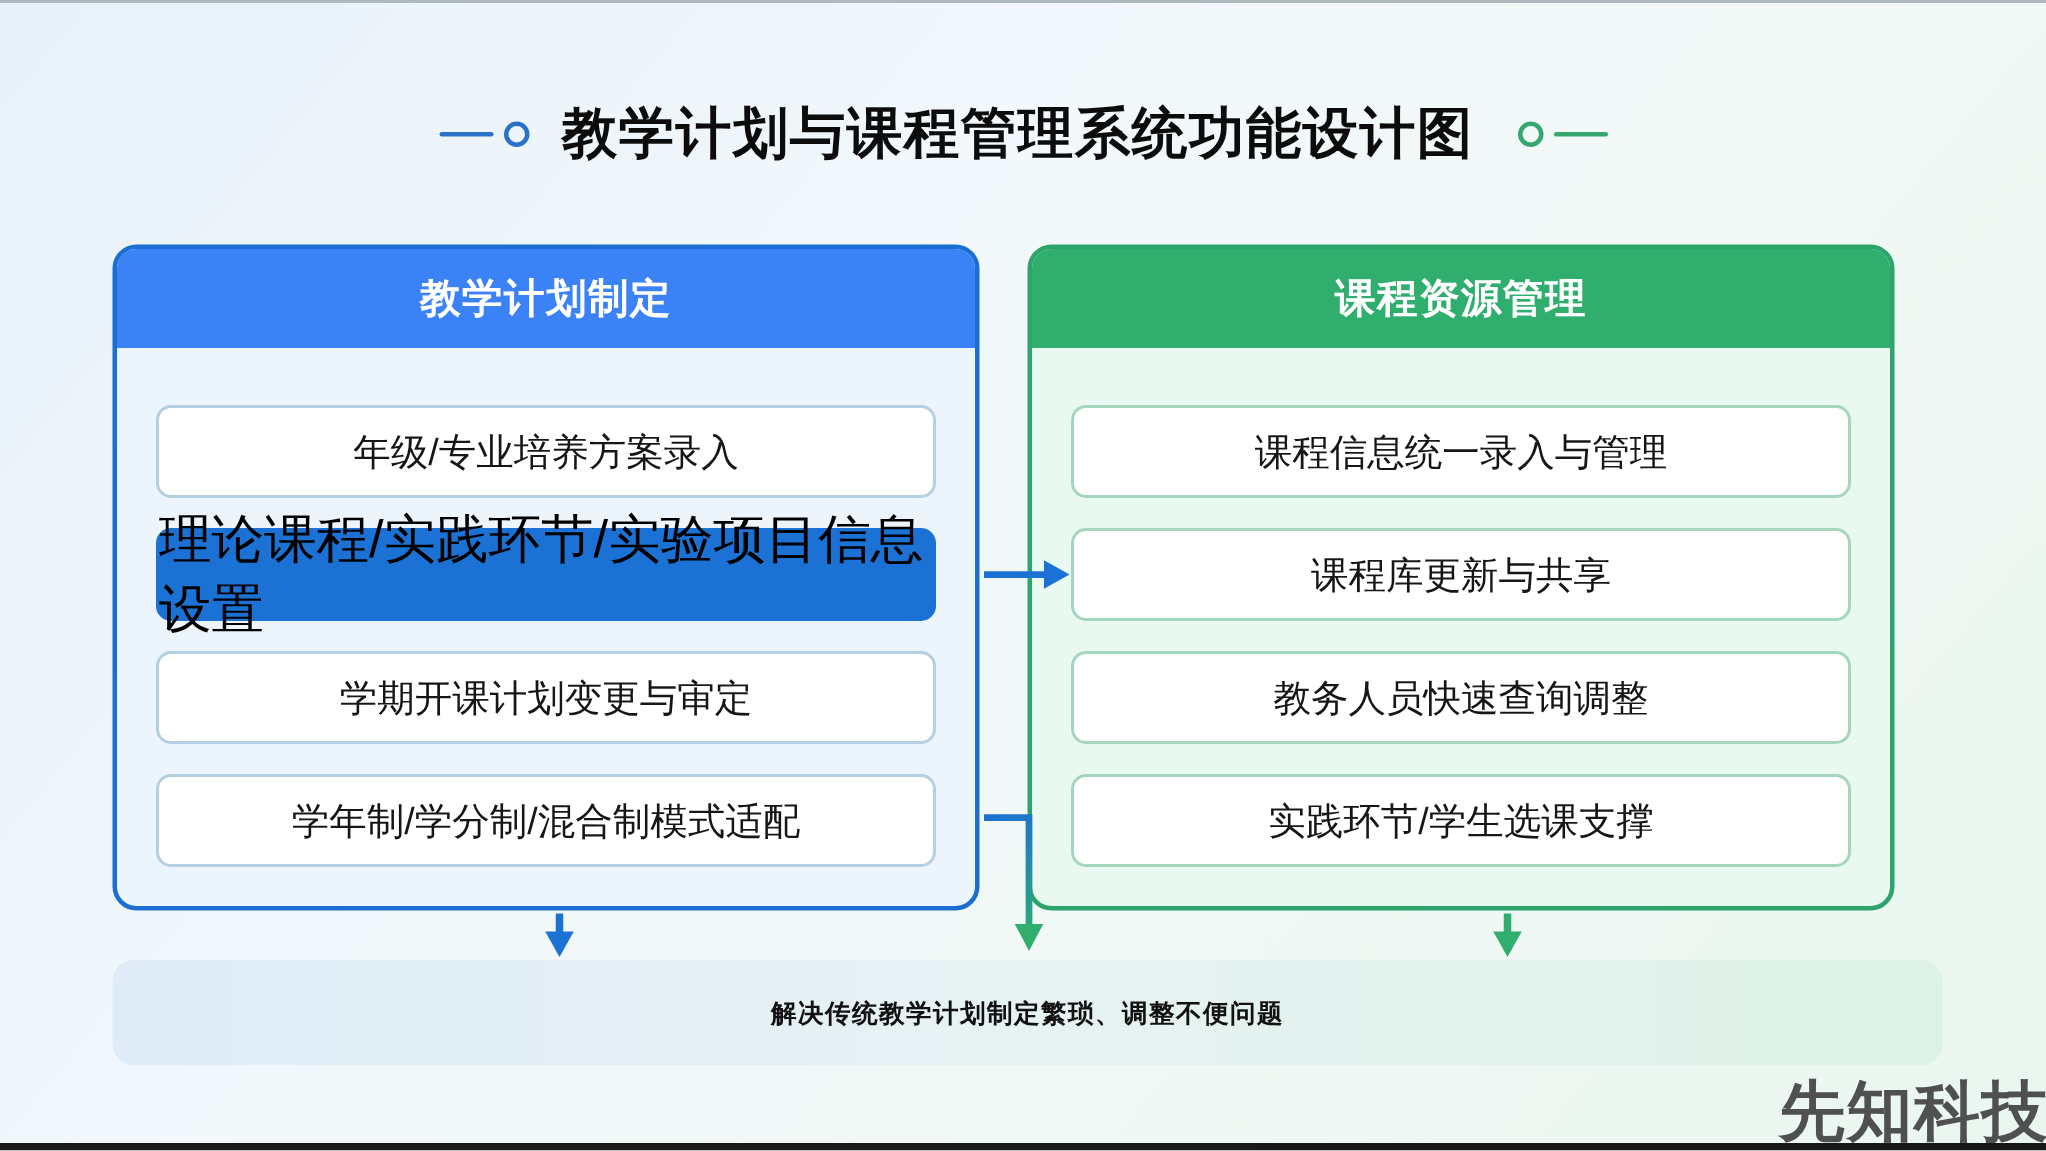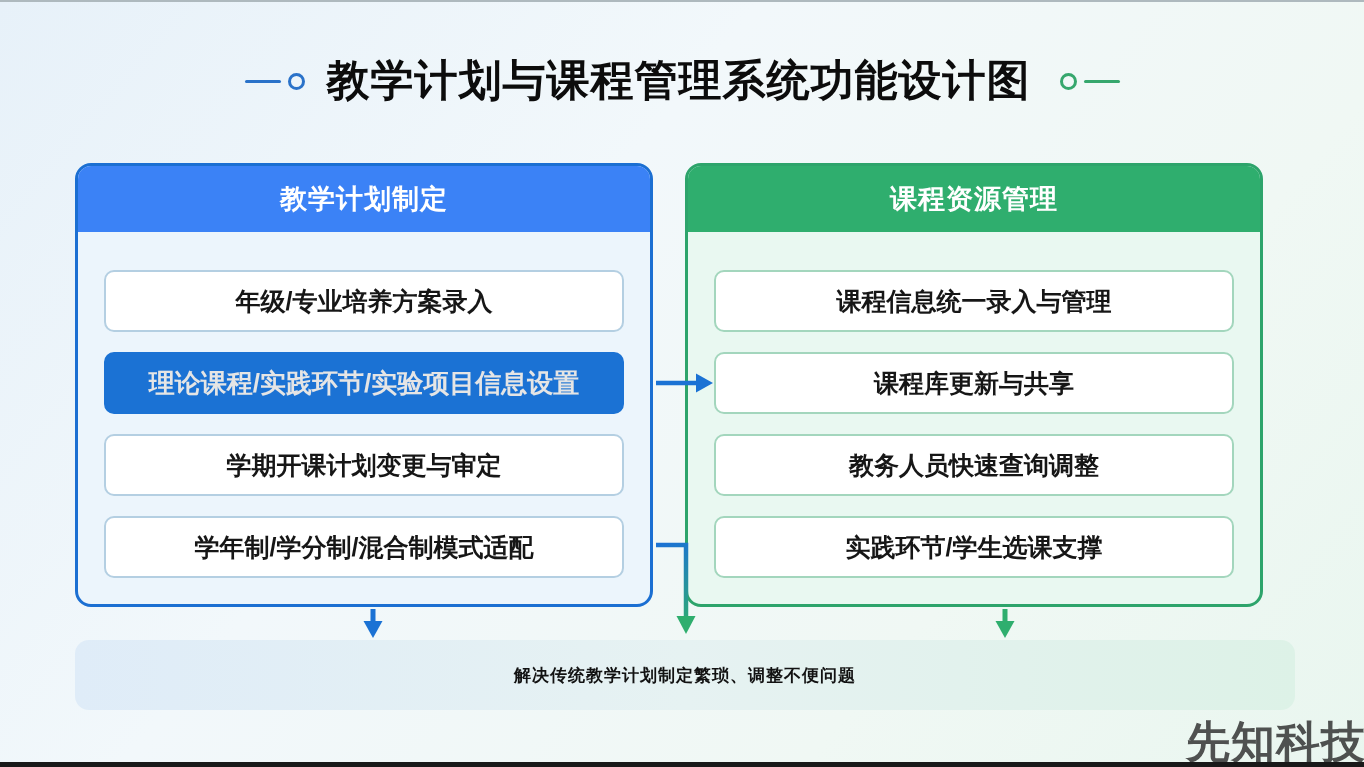--- a/index.html
+++ b/index.html
@@ -14,36 +14,36 @@
 
   
   .title-row{position:absolute;top:52px;left:0;width:100%;display:flex;justify-content:center;align-items:center;}
   .deco{display:flex;align-items:center;}
   .deco .line{width:36px;height:3px;border-radius:2px;}
   .deco .ring{width:11px;height:11px;border-radius:50%;background:transparent;}
   .deco-left .line{background:#2a72c9;margin-right:7px;}
   .deco-left .ring{border:3px solid #2a72c9;}
   .deco-right .ring{border:3px solid #36a76d;margin-left:7px;}
   .deco-right .line{background:#36a76d;margin-left:7px;}
-  .page-title{font-size:43px;font-weight:900;color:#0c0c0c;margin:0 22px;letter-spacing:1px;}
+  .page-title{font-size:37px;font-weight:900;color:#0c0c0c;margin:12px 22px;letter-spacing:1px;}
 
   
   .card{position:absolute;top:163px;width:578px;height:444px;border-radius:16px;overflow:hidden;box-sizing:border-box;}
   .card-left{left:75px;border:3px solid #1b6fd2;background:#ecf5fc;}
   .card-right{left:685px;border:3px solid #2da46b;background:#e9f8f1;}
   .card-header{height:66px;display:flex;align-items:center;justify-content:center;
     font-size:27px;font-weight:bold;color:#ffffff;letter-spacing:1px;}
   .card-left .card-header{background:#3b82f6;}
   .card-right .card-header{background:#2fae6e;}
   .card-body{display:flex;flex-direction:column;padding:38px 26px 32px;gap:20px;box-sizing:border-box;}
   .item{height:62px;flex:none;background:#ffffff;border-radius:10px;display:flex;align-items:center;justify-content:center;
-    font-size:25px;font-weight:bold;color:#161616;box-sizing:border-box;}
+    font-size:25px;font-weight:normal;color:#161616;box-sizing:border-box;}
   .card-left .item{border:2px solid #b4cfe2;}
   .card-right .item{border:2px solid #a3d6bd;}
-  .card-left .item.highlight{background:#1b72d4;border-color:#1b72d4;color:#e5e5e5;font-size:26px;}
+  .card-left .item.highlight{background:#1b72d4;border-color:#1b72d4;color:#000000;font-size:35px;}
 
   
   .connectors{position:absolute;top:0;left:0;width:1364px;height:767px;pointer-events:none;}
 
   
   .footer-bar{position:absolute;left:75px;top:640px;width:1220px;height:70px;border-radius:14px;
     background:linear-gradient(90deg,#dfecf8 0%,#e6f2f2 50%,#ddf2e7 100%);
     display:flex;align-items:center;justify-content:center;
     font-size:17px;font-weight:bold;color:#121212;letter-spacing:1px;}
 

